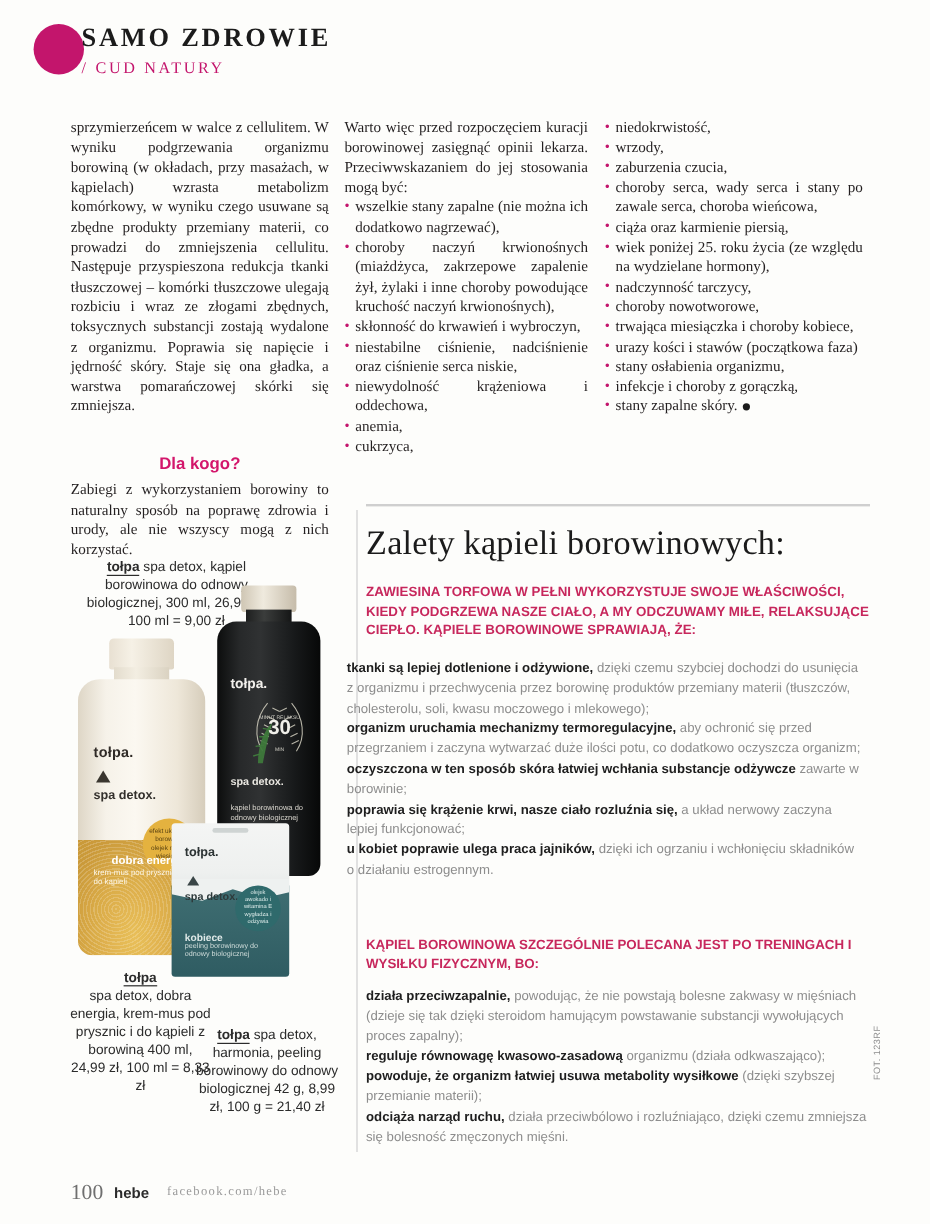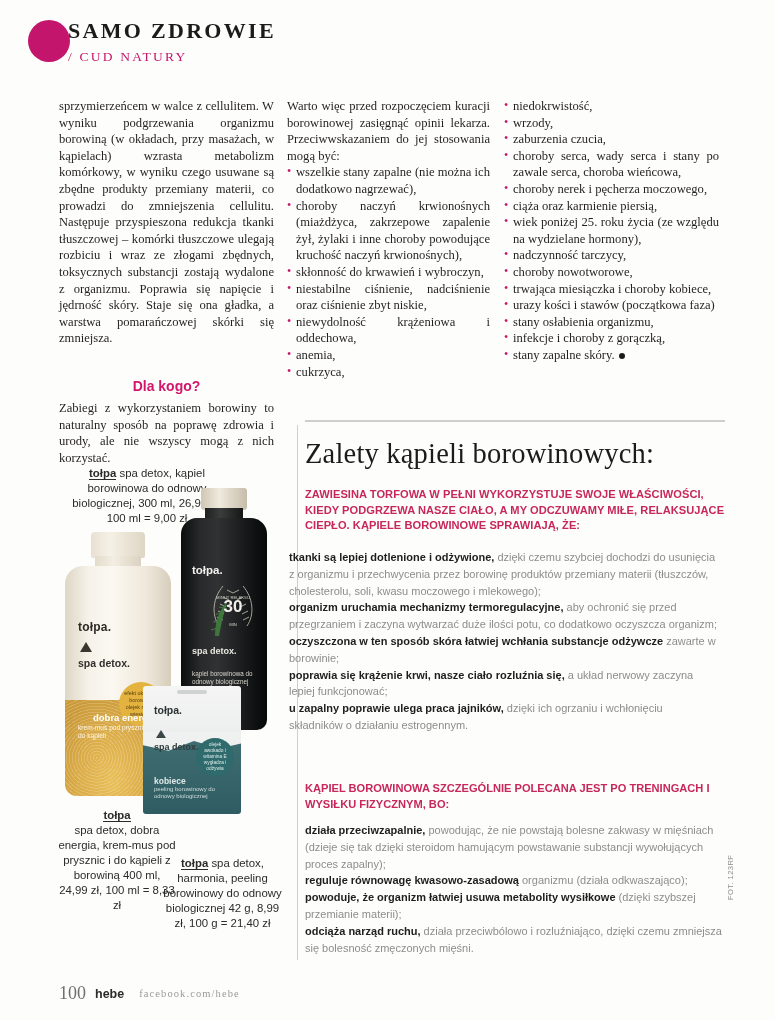--- a/index.html
+++ b/index.html
@@ -170,34 +170,33 @@
 
   <div class="dla-head">Dla kogo?</div>
   <div class="dla-body">Zabiegi z wykorzystaniem borowiny to naturalny sposób na poprawę zdrowia i urody, ale nie wszyscy mogą z nich korzystać.</div>
 
   <div class="col col2">
     <p>Warto więc przed rozpoczęciem kuracji borowinowej zasięgnąć opinii lekarza. Przeciwwskazaniem do jej stosowania mogą być:</p>
     <ul class="bullets" id="col2-list">
         <li>wszelkie stany zapalne (nie można ich dodatkowo nagrzewać),</li>
         <li>choroby naczyń krwionośnych (miażdżyca, zakrzepowe zapalenie żył, żylaki i inne choroby powodujące kruchość naczyń krwionośnych),</li>
         <li>skłonność do krwawień i wybroczyn,</li>
-        <li>niestabilne ciśnienie, nadciśnienie oraz ciśnienie zbyt niskie,</li>
+        <li>niestabilne ciśnienie, nadciśnienie oraz ciśnienie serca niskie,</li>
         <li>niewydolność krążeniowa i oddechowa,</li>
         <li>anemia,</li>
         <li>cukrzyca,</li>
       </ul>
   </div>
 
   <div class="col col3">
     <ul class="bullets" id="col3-list">
         <li>niedokrwistość,</li>
         <li>wrzody,</li>
         <li>zaburzenia czucia,</li>
         <li>choroby serca, wady serca i stany po zawale serca, choroba wieńcowa,</li>
-        <li>choroby nerek i pęcherza moczowego,</li>
         <li>ciąża oraz karmienie piersią,</li>
         <li>wiek poniżej 25. roku życia (ze względu na wydzielane hormony),</li>
         <li>nadczynność tarczycy,</li>
         <li>choroby nowotworowe,</li>
         <li>trwająca miesiączka i choroby kobiece,</li>
         <li>urazy kości i stawów (początkowa faza)</li>
         <li>stany osłabienia organizmu,</li>
         <li>infekcje i choroby z gorączką,</li>
         <li>stany zapalne skóry.<span class="enddot"></span></li>
       </ul>
@@ -278,21 +277,21 @@
   <div class="hrule"></div>
   <div class="vrule"></div>
 
   <div class="zh">Zalety kąpieli borowinowych:</div>
   <div class="zlead">ZAWIESINA TORFOWA W PEŁNI WYKORZYSTUJE SWOJE WŁAŚCIWOŚCI, KIEDY PODGRZEWA NASZE CIAŁO, A MY ODCZUWAMY MIŁE, RELAKSUJĄCE CIEPŁO. KĄPIELE BOROWINOWE SPRAWIAJĄ, ŻE:</div>
   <div class="zbody" id="adv-items">
       <p style="margin: 0px;"><b>tkanki są lepiej dotlenione i odżywione,</b><span> dzięki czemu szybciej dochodzi do usunięcia z organizmu i przechwycenia przez borowinę produktów przemiany materii (tłuszczów, cholesterolu, soli, kwasu moczowego i mlekowego);</span></p>
       <p style="margin: 0px;"><b>organizm uruchamia mechanizmy termoregulacyjne,</b><span> aby ochronić się przed przegrzaniem i zaczyna wytwarzać duże ilości potu, co dodatkowo oczyszcza organizm;</span></p>
       <p style="margin: 0px;"><b>oczyszczona w ten sposób skóra łatwiej wchłania substancje odżywcze</b><span> zawarte w borowinie;</span></p>
       <p style="margin: 0px;"><b>poprawia się krążenie krwi, nasze ciało rozluźnia się,</b><span> a układ nerwowy zaczyna lepiej funkcjonować;</span></p>
-      <p style="margin: 0px;"><b>u zapalny poprawie ulega praca jajników,</b><span> dzięki ich ogrzaniu i wchłonięciu składników o działaniu estrogennym.</span></p>
+      <p style="margin: 0px;"><b>u kobiet poprawie ulega praca jajników,</b><span> dzięki ich ogrzaniu i wchłonięciu składników o działaniu estrogennym.</span></p>
     </div>
   <div class="zlead2">KĄPIEL BOROWINOWA SZCZEGÓLNIE POLECANA JEST PO TRENINGACH I WYSIŁKU FIZYCZNYM, BO:</div>
   <div class="zbody2" id="adv-items2">
       <p style="margin: 0px;"><b>działa przeciwzapalnie,</b><span> powodując, że nie powstają bolesne zakwasy w mięśniach (dzieje się tak dzięki steroidom hamującym powstawanie substancji wywołujących proces zapalny);</span></p>
       <p style="margin: 0px;"><b>reguluje równowagę kwasowo-zasadową</b><span> organizmu (działa odkwaszająco);</span></p>
       <p style="margin: 0px;"><b>powoduje, że organizm łatwiej usuwa metabolity wysiłkowe</b><span> (dzięki szybszej przemianie materii);</span></p>
       <p style="margin: 0px;"><b>odciąża narząd ruchu,</b><span> działa przeciwbólowo i rozluźniająco, dzięki czemu zmniejsza się bolesność zmęczonych mięśni.</span></p>
     </div>
 
   <div class="credit">FOT. 123RF</div>

